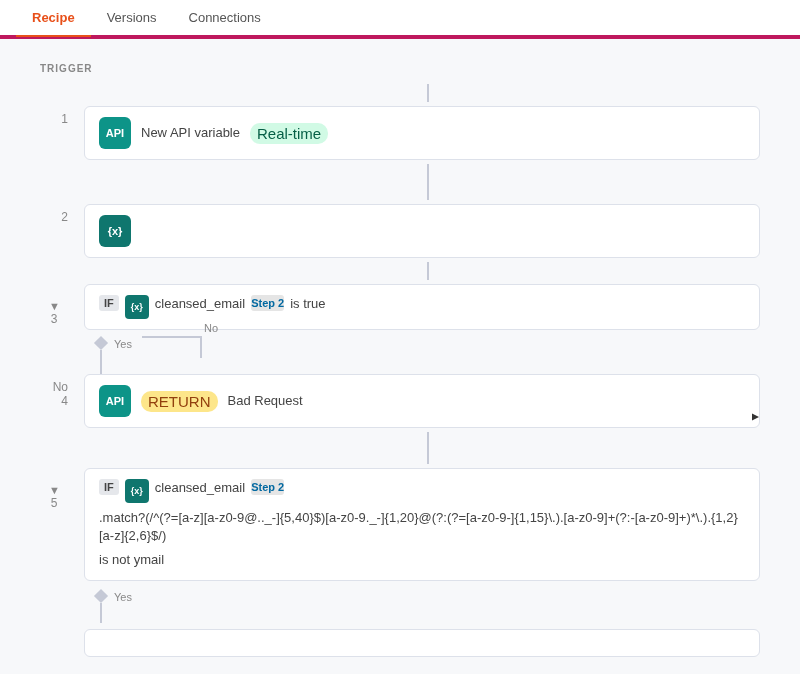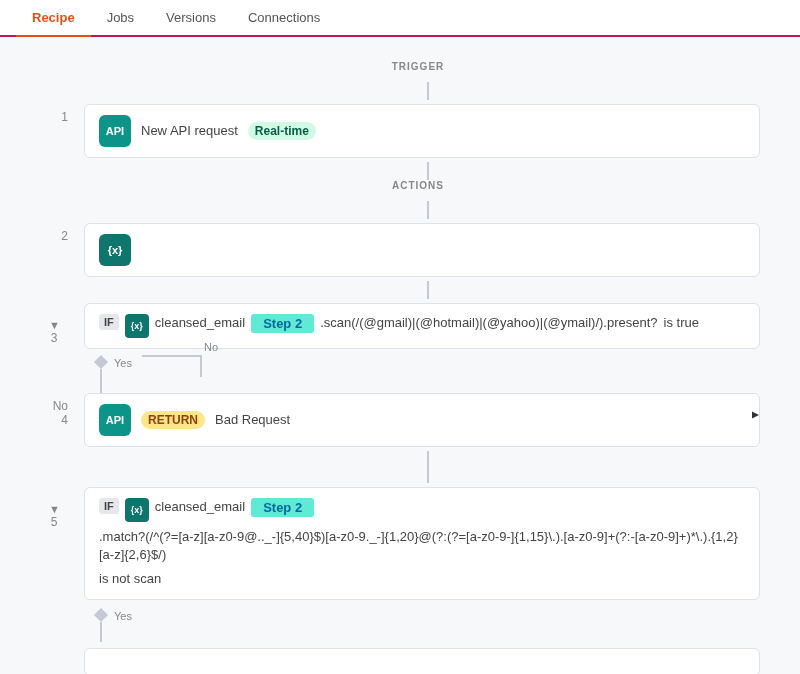--- a/index.html
+++ b/index.html
@@ -10,21 +10,21 @@
       color: #333;
       width: 800px;
       min-height: 674px;
       overflow: hidden;
     }
 
     
     .tab-bar {
       display: flex;
       background: #fff;
-      border-bottom: 2px solid #be185d;
+      border-bottom: 4px solid #be185d;
       padding: 0 16px;
     }
     .tab {
       padding: 10px 16px;
       cursor: pointer;
       font-size: 13px;
       color: #555;
       border-bottom: 2px solid transparent;
       margin-bottom: -2px;
     }
@@ -42,22 +42,20 @@
       position: relative;
     }
 
     
     .section-label {
       font-size: 10px;
       font-weight: 700;
       letter-spacing: 1px;
       color: #888;
       margin-bottom: 10px;
-      margin-left: 36px;
-      text-align: center;
     }
 
     
     .step-card {
       background: #fff;
       border: 1px solid #dde1ea;
       border-radius: 6px;
       padding: 10px 14px;
       display: flex;
       align-items: center;
@@ -78,24 +76,24 @@
       justify-content: center;
       flex-shrink: 0;
       font-size: 14px;
       color: #fff;
     }
     .icon-box.teal { background: #0d9488; }
     .icon-box.teal-dark { background: #0f766e; }
 
     
     .badge {
-      font-size: 12px;
+      font-size: 15px;
       padding: 2px 7px;
       border-radius: 10px;
-      font-weight: 700;
+      font-weight: 400;
     }
     .badge.realtime {
       background: #d1fae5;
       color: #065f46;
     }
     .badge.return {
       background: #fde68a;
       color: #92400e;
     }
 
@@ -130,24 +128,24 @@
     .if-label {
       background: #e5e7eb;
       border-radius: 3px;
       padding: 2px 5px;
       font-weight: 700;
       font-size: 11px;
       color: #444;
       flex-shrink: 0;
     }
     .step-ref {
-      background: #5eead4;
+      background: #e5e5e5;
       border-radius: 3px;
-      padding: 2px 12px;
-      font-size: 13px;
+      padding: 2px 0;
+      font-size: 11px;
       color: #0369a1;
       font-weight: 600;
       flex-shrink: 0;
     }
 
     
     .collapse-toggle {
       font-size: 11px;
       color: #888;
       cursor: pointer;
@@ -225,21 +223,20 @@
       background: #c5c9d6;
       transform: rotate(45deg);
       margin-left: 0px;
     }
   </style>
 </head>
 <body>
 
 <div class="tab-bar">
   <div class="tab active">Recipe</div>
-  <div class="tab">Jobs</div>
   <div class="tab">Versions</div>
   <div class="tab">Connections</div>
 </div>
 
 <div class="main">
 
   <div class="section-label">TRIGGER</div>
 
   <div class="vert-line-wrapper">
     <div class="vert-line"></div>
@@ -247,30 +244,29 @@
 
   <div class="row-with-num">
     <div class="num-col">
       <span>1</span>
     </div>
     <div class="content-col">
       <div class="step-card">
         <div class="icon-box teal">
           <span style="font-size:11px;font-weight:700;">API</span>
         </div>
-        <span class="step-text">New API request</span>
+        <span class="step-text">New API variable</span>
         <span class="badge realtime">Real-time</span>
       </div>
     </div>
   </div>
 
   <div class="vert-line-wrapper">
     <div class="vert-line"></div>
   </div>
-  <div class="section-label">ACTIONS</div>
   <div class="vert-line-wrapper">
     <div class="vert-line"></div>
   </div>
 
   <div class="row-with-num">
     <div class="num-col">
       <span>2</span>
     </div>
     <div class="content-col">
       <div class="step-card">
@@ -292,21 +288,20 @@
     </div>
     <div class="content-col">
       <div class="if-card">
         <div class="if-row">
           <span class="if-label">IF</span>
           <div class="icon-box teal-dark" style="width:24px;height:24px;border-radius:4px;">
             <span style="font-size:9px;font-weight:700;color:#fff;">{x}</span>
           </div>
           <span class="step-text highlight">cleansed_email</span>
           <span class="step-ref">Step 2</span>
-          <span class="step-text code">.scan(/(@gmail)|(@hotmail)|(@yahoo)|(@ymail)/).present?</span>
           <span class="step-text keyword">is true</span>
         </div>
       </div>
 
       <div style="display:flex;flex-direction:row;margin-left:0;margin-top:0;">
 
         <div style="display:flex;flex-direction:column;align-items:flex-start;margin-left:20px;">
           <div style="display:flex;align-items:center;gap:4px;margin-top:2px;">
             <div class="diamond-shape"></div>
             <span class="label-yes">Yes</span>
@@ -362,21 +357,21 @@
     <div class="content-col">
       <div class="if-card">
         <div class="if-row">
           <span class="if-label">IF</span>
           <div class="icon-box teal-dark" style="width:24px;height:24px;border-radius:4px;">
             <span style="font-size:9px;font-weight:700;color:#fff;">{x}</span>
           </div>
           <span class="step-text highlight">cleansed_email</span>
           <span class="step-ref">Step 2</span>
           <span class="step-text code">.match?(/^(?=[a-z][a-z0-9@.._-]{5,40}$)[a-z0-9._-]{1,20}@(?:(?=[a-z0-9-]{1,15}\.).[a-z0-9]+(?:-[a-z0-9]+)*\.).{1,2}[a-z]{2,6}$/)</span>
-          <span class="step-text keyword">is not scan</span>
+          <span class="step-text keyword">is not ymail</span>
         </div>
       </div>
 
       <div style="display:flex;flex-direction:row;margin-left:0;margin-top:2px;">
         <div style="display:flex;flex-direction:column;align-items:flex-start;margin-left:20px;">
           <div style="display:flex;align-items:center;gap:4px;margin-top:2px;">
             <div class="diamond-shape"></div>
             <span class="label-yes">Yes</span>
           </div>
           <div style="width:2px;height:20px;background:#c5c9d6;margin-left:4px;"></div>

